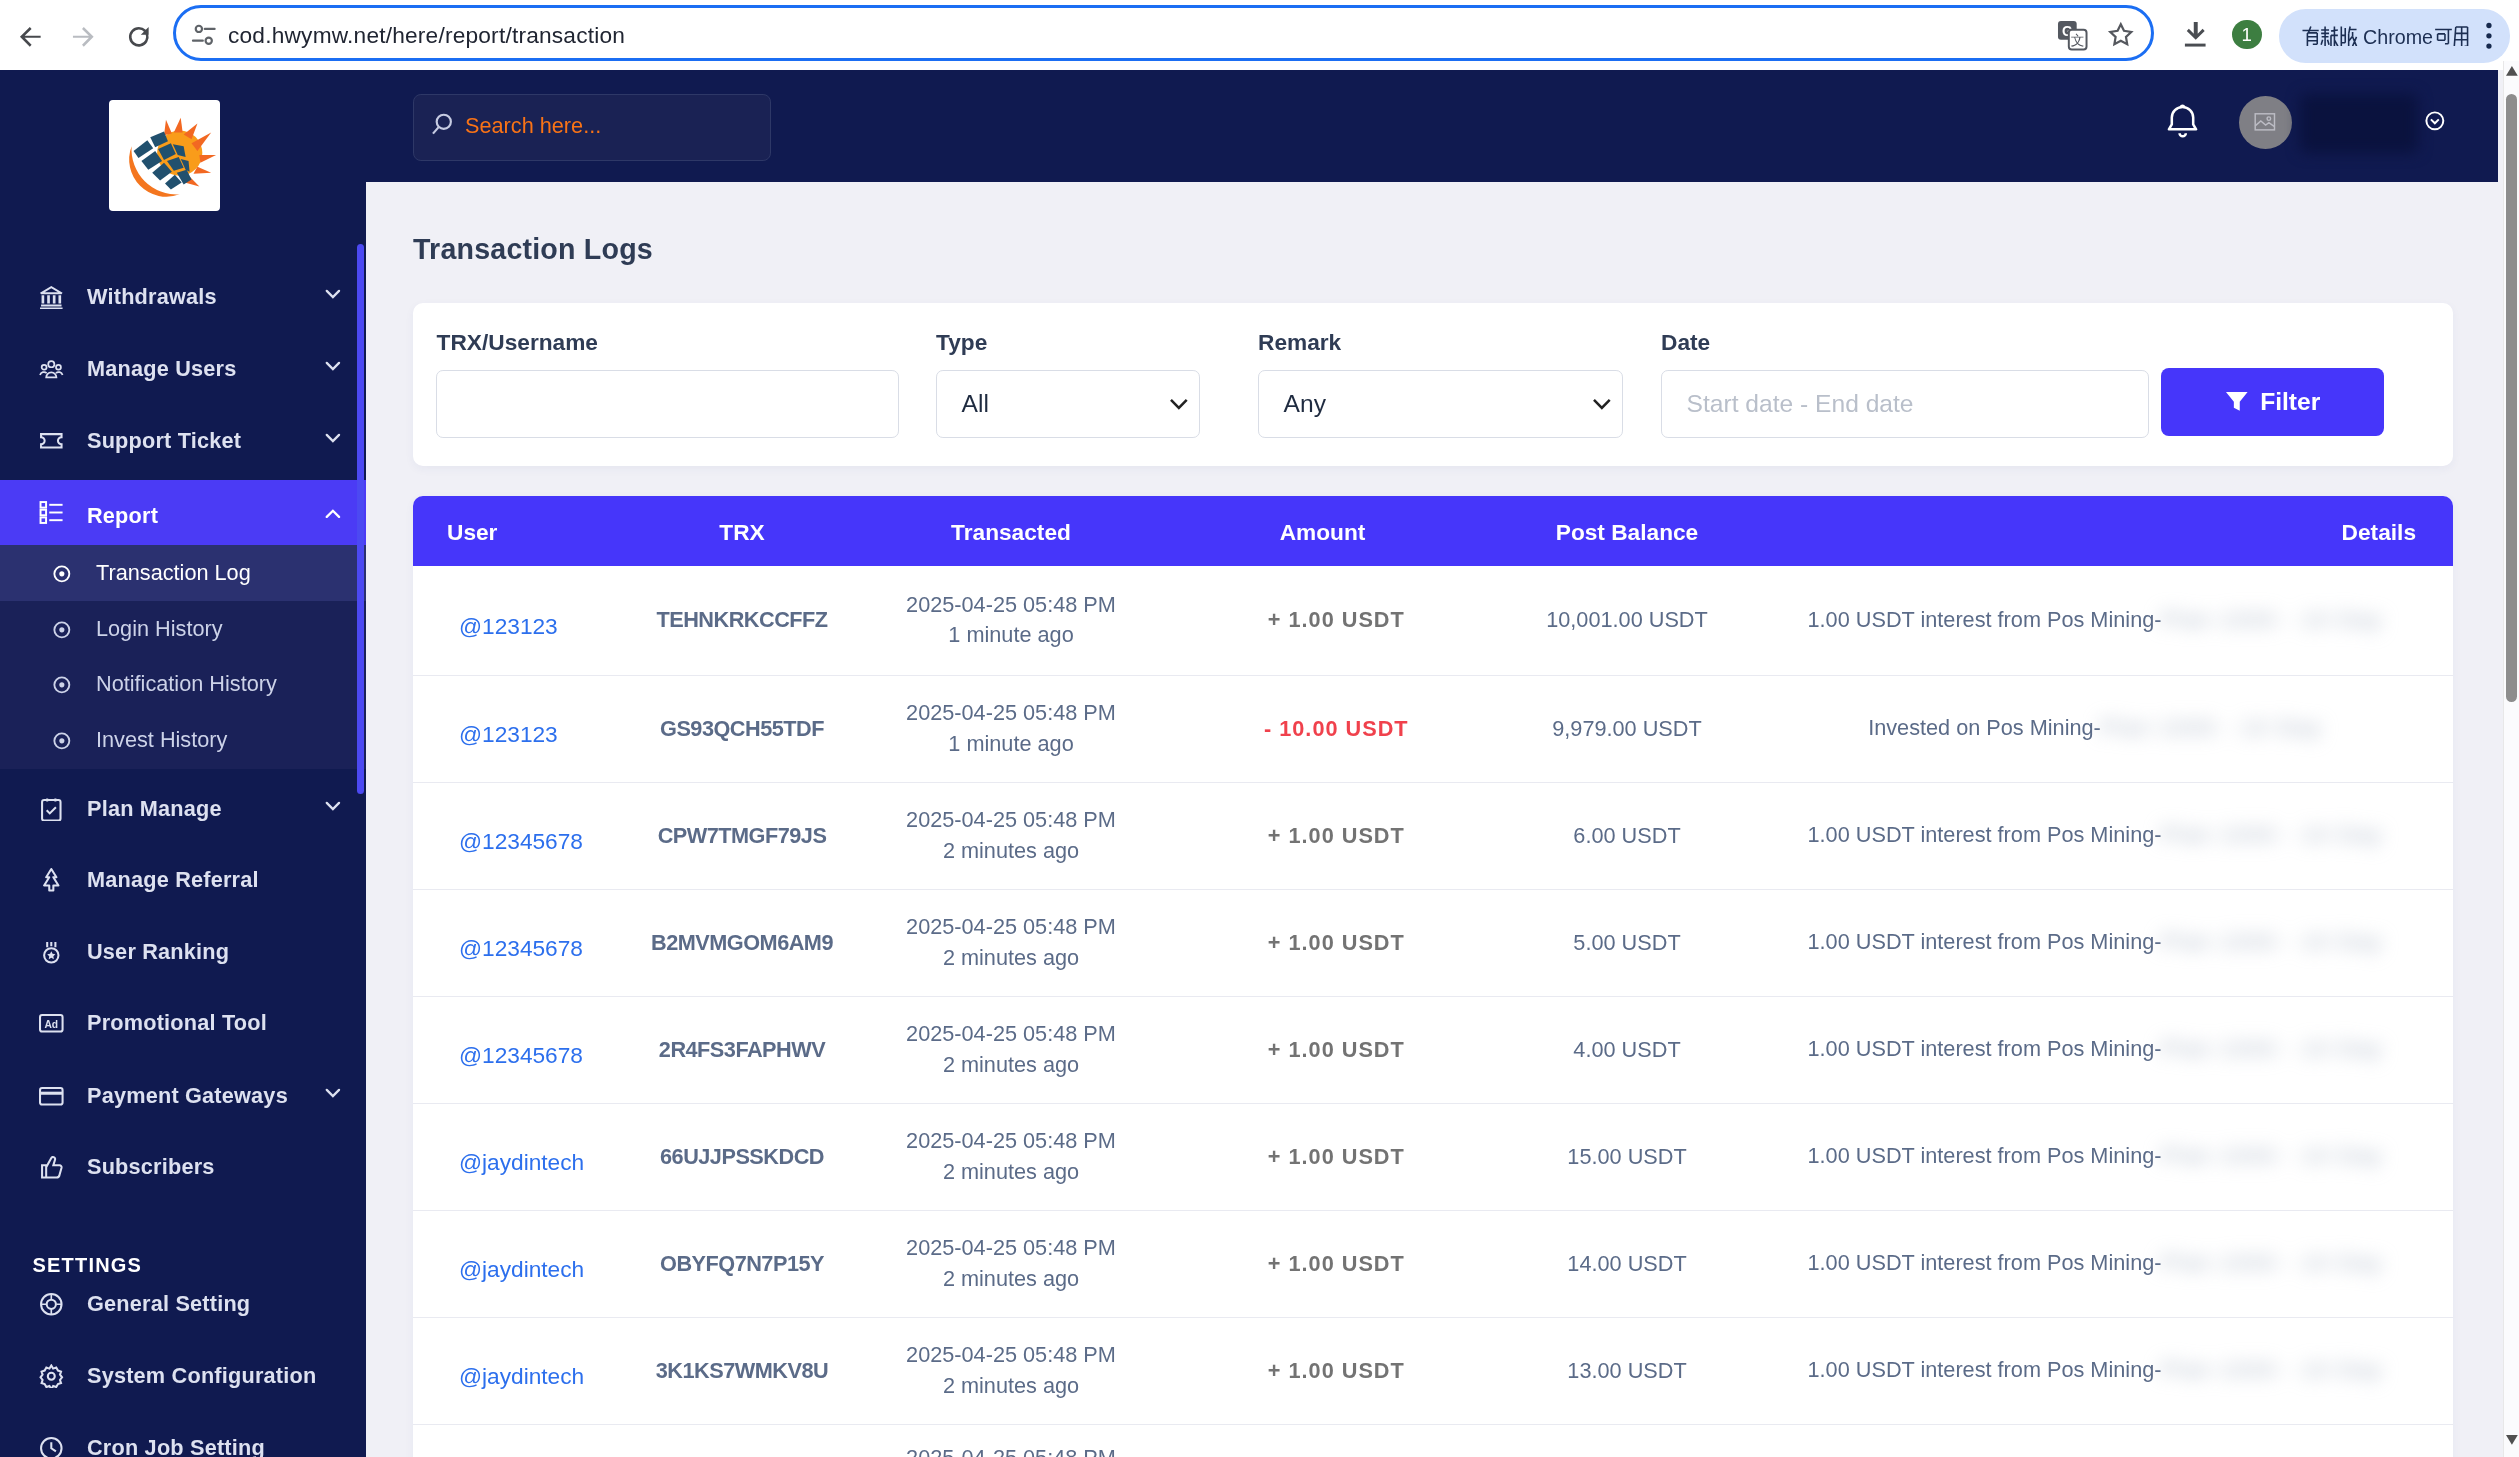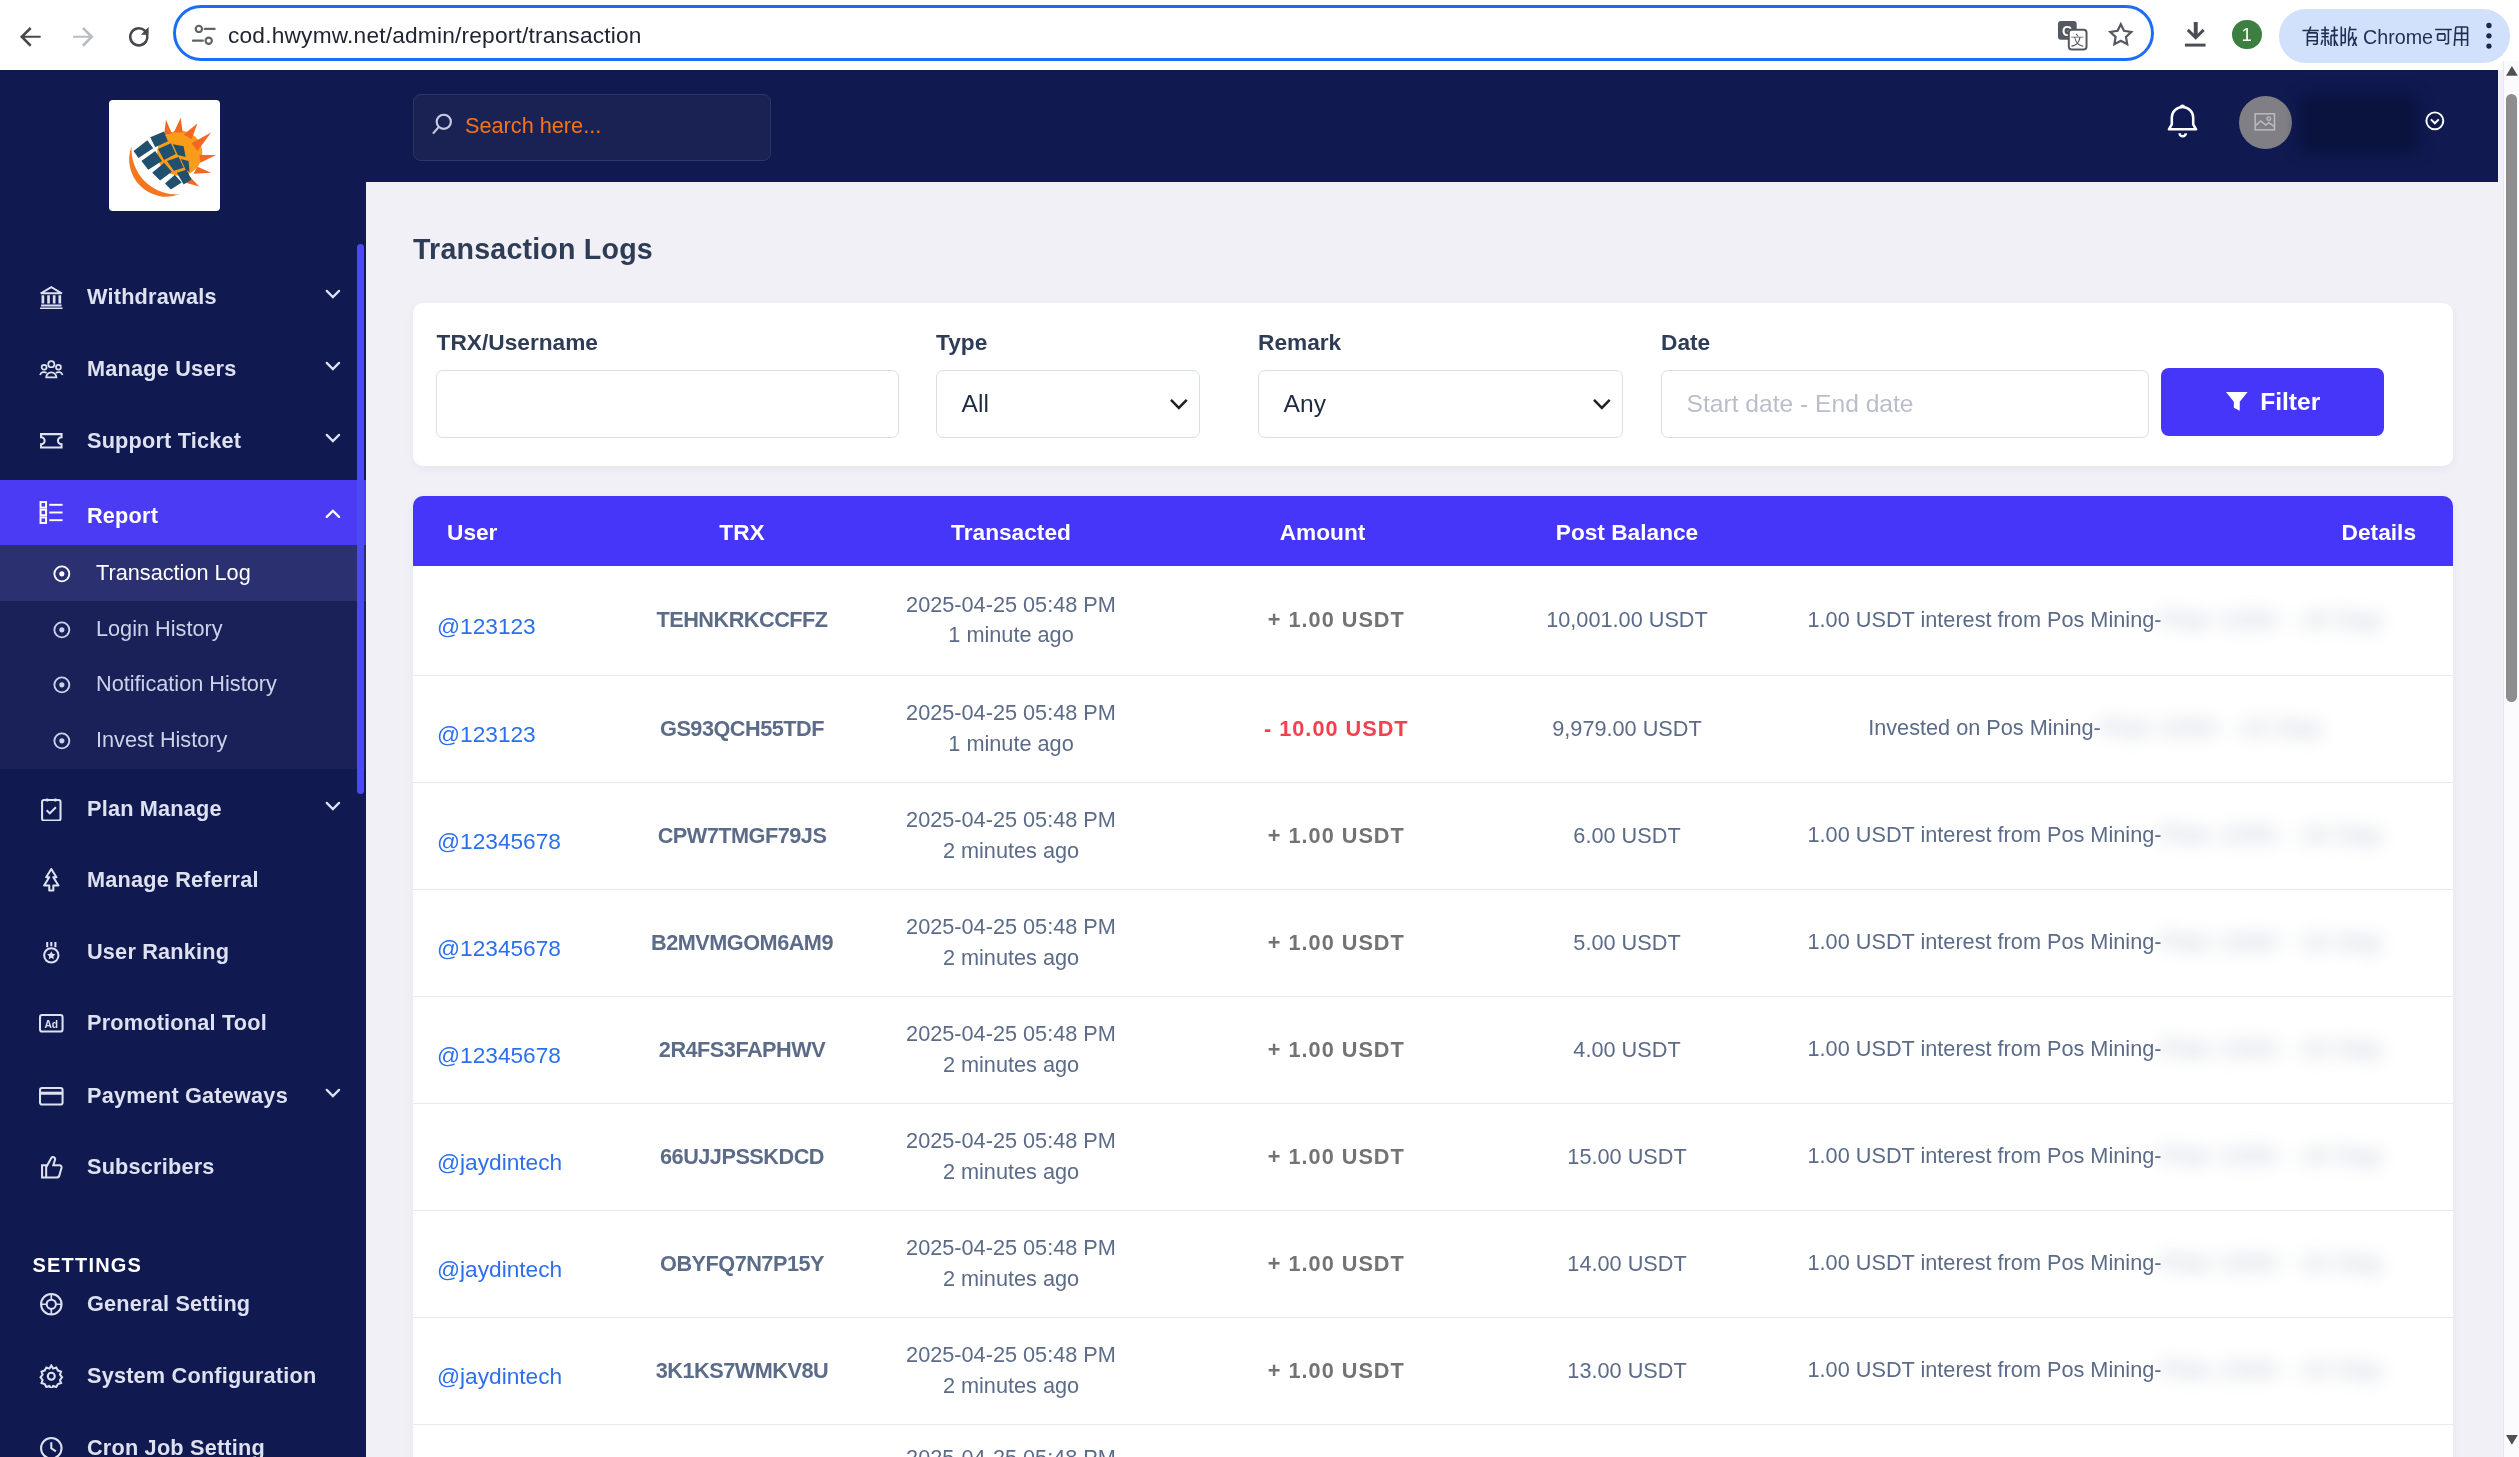--- a/index.html
+++ b/index.html
@@ -48,21 +48,21 @@
   .chevd { position:absolute; right:9.9px; top:26.6px; }
   #fbtn { position:absolute; left:1748px; top:65px; width:223px; height:68px; background:#4636fa; border-radius:7.9px; color:#fff; font-size:24.6px; font-weight:700; text-align:center; line-height:68px; }
 
   
   #tablecard { position:absolute; left:47px; top:314px; width:2040px; height:1084px; background:#fff; border-radius:9.9px 9.9px 0 0; box-shadow:0 3px 9.9px rgba(40,60,130,.05); }
   #thead { position:absolute; left:0; top:0; width:2040px; height:70px; background:#4636fa; border-radius:9.9px 9.9px 0 0; color:#fff; }
   .th { position:absolute; top:22.7px; font-size:22.7px; font-weight:700; }
   table.rows { position:absolute; left:0; top:70px; width:2040px; border-collapse:collapse; table-layout:fixed; }
   table.rows td { border-top:1px solid #e9eaf1; height:107px; padding:0; vertical-align:middle; font-size:21.7px; color:#5b6b88; text-align:center; }
   table.rows tr:first-child td { border-top:none; height:109px; }
-  td.userc .user { color:#2c6fed; text-align:left; padding-left:24px; margin-top:12px; font-size:22.7px; }
+  td.userc .user { color:#2c6fed; text-align:left; padding-left:46px; margin-top:12px; font-size:22.7px; }
   td.trx { font-weight:700; color:#43526d; font-size:21.7px; letter-spacing:-0.5px; }
   td.amt { font-weight:700; font-size:24.6px; padding-left:27.6px !important; letter-spacing:1px; }
   table.rows td.green { color:#737373; }
   table.rows td.red { color:#f0414c; }
   .dt1 { line-height:30.5px; font-size:21.7px; }
   table.rows tr.lastrow td.dt1 { vertical-align:top !important; padding-top:18.7px !important; }
   .blur { filter:blur(8.9px); display:inline-block; width:241px; overflow:hidden; vertical-align:-5.9px; white-space:nowrap; color:#a9b4c5; text-align:left; letter-spacing:2px; }
 
   
   #vscroll { position:absolute; right:0; top:61px; width:16.7px; height:1397px; background:#fbfbfd; border-left:1px solid #e8e8e8; }
@@ -81,21 +81,21 @@
   <svg class="navbtn" style="left:125px" width="27.6" height="27.6" viewBox="0 0 28 28">
       <path d="M14 4a10 10 0 1 0 9.6 7.2h-2.7A7.4 7.4 0 1 1 14 6.6c2 0 3.9.8 5.2 2.2L16 12h8V4l-2.9 2.9A10 10 0 0 0 14 4z" fill="#47494d"></path>
     </svg>
   <div id="urlbar"></div>
   <svg class="abs" style="left:191px;top:21.7px" width="25.6" height="25.6" viewBox="0 0 26 26" fill="none" stroke="#5f6368" stroke-width="2.2" stroke-linecap="round">
       <circle cx="8" cy="7" r="3.2"></circle>
       <line x1="14" y1="7" x2="24" y2="7"></line>
       <circle cx="18" cy="19" r="3.2"></circle>
       <line x1="2" y1="19" x2="12" y2="19"></line>
     </svg>
-  <div id="urltext">cod.hwymw.net/admin/report/transaction</div>
+  <div id="urltext">cod.hwymw.net/here/report/transaction</div>
 
   <svg class="abs" style="left:2057px;top:19.7px" width="31.5" height="31.5" viewBox="0 0 32 32">
     <rect x="1" y="1" width="19" height="19" rx="3" fill="#545860"></rect>
     <text x="10.5" y="16" font-size="14" font-weight="bold" fill="#fff" text-anchor="middle">G</text>
     <rect x="12" y="10" width="18" height="20" rx="3" fill="#fff" stroke="#545860" stroke-width="2"></rect>
     <text x="21" y="25" font-size="14" fill="#545860" text-anchor="middle">文</text>
   </svg>
 
   <svg class="abs" style="left:2106px;top:19.7px" width="29.6" height="29.6" viewBox="0 0 24 24" fill="none" stroke="#55585e" stroke-width="1.8">
       <path d="M12 3.5l2.6 5.3 5.9.9-4.3 4.1 1 5.9-5.2-2.8-5.2 2.8 1-5.9L3.5 9.7l5.9-.9z"></path>

